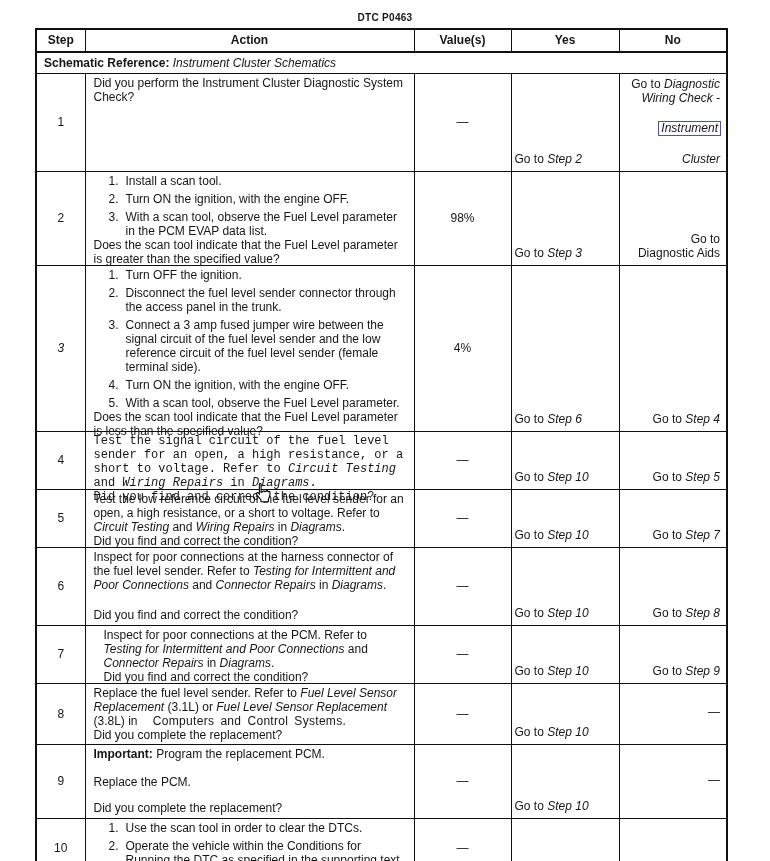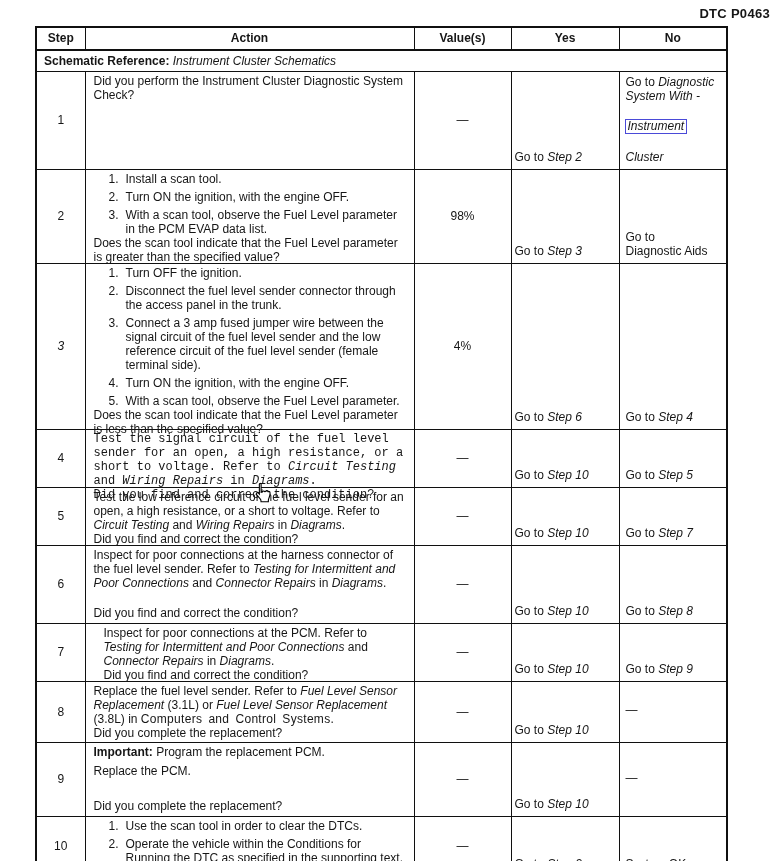--- a/index.html
+++ b/index.html
@@ -2,49 +2,49 @@
 <html><head>
 <meta charset="utf-8">
 <style>
   html,body{margin:0;padding:0;}
   body{
     width:770px;height:861px;background:#ffffff;position:relative;
     font-family:"Liberation Sans",sans-serif;color:#161616;overflow:hidden;
     -webkit-font-smoothing:antialiased;
   }
   .title{
-    text-align:right;font-weight:bold;font-size:13px;padding-top:6px;
+    text-align:center;font-weight:bold;font-size:10px;padding-top:12px;
     letter-spacing:.3px;
   }
   table.dtc{
     border-collapse:collapse;table-layout:fixed;width:691px;
     margin:5px 0 0 35px;border:2.5px solid #101010;
   }
   th,td{border:1.5px solid #101010;font-size:12px;line-height:1.17;vertical-align:top;}
   thead th{font-weight:bold;height:19px;text-align:center;vertical-align:middle;border-bottom:2px solid #101010;padding:1px 2px;}
   tr.schemrow td{height:18px;padding:1px 4px 1px 7px;vertical-align:middle;}
   td.step{text-align:center;vertical-align:middle;padding:0 2px;}
   td.action{padding:2px 6px 1px 8px;}
   .awrap{display:flex;flex-direction:column;}
   .para{margin:0;}
-  .para + .para{margin-top:5px;}
+  .para + .para{margin-top:14px;}
   .list{margin:0 0 0 10px;}
   .li{display:flex;}
   .li + .li{margin-top:4px;}
   .num{min-width:15px;text-align:right;margin-right:7px;flex:none;}
   .question{margin-top:auto;padding-bottom:1px;}
   td.value{text-align:center;vertical-align:middle;padding:0 2px;}
   td.yes{text-align:left;vertical-align:bottom;padding:2px 3px 5px;}
-  td.no{text-align:left;padding:2px 6px 5px;}
+  td.no{text-align:right;padding:2px 6px 5px;}
   td.no.va-top{vertical-align:top;padding-top:3px;}
   td.no.va-middle{vertical-align:middle;}
   td.no.va-bottom{vertical-align:bottom;}
   .it{font-style:italic;}
   .bd{font-weight:bold;}
-  .spaced{word-spacing:2.5px;letter-spacing:.3px;}
+  .spaced{word-spacing:2.5px;letter-spacing:.3px;margin-left:12px;}
   .linkbox{
     display:inline-block;border:1.5px solid #4a4ad8;padding:0 2px;
     line-height:1.05;margin:16px -1px;
   }
   .cursor{position:absolute;left:252px;top:481px;width:22px;height:24px;z-index:9;pointer-events:none;}
 </style>
 </head>
 <body>
 
 <div class="title">DTC P0463</div>
@@ -75,21 +75,21 @@
     </tr>
   <tr style="height: 52px;">
         <td class="step">1</td>
         <td class="action">
           <div class="awrap" style="height: 47px;">
             <div class="para"><span>Did you perform the Instrument Cluster Diagnostic System Check?</span></div>
           </div>
         </td>
         <td class="value">—</td>
         <td class="yes"><span><span>Go to </span><span class="it">Step 2</span></span></td>
-        <td class="no va-top"><span><span>Go to </span><span class="it">Diagnostic</span><br><span class="it">System With -</span><br><span class="it linkbox">Instrument</span><br><span class="it">Cluster</span></span></td>
+        <td class="no va-top"><span><span>Go to </span><span class="it">Diagnostic</span><br><span class="it">Wiring Check -</span><br><span class="it linkbox">Instrument</span><br><span class="it">Cluster</span></span></td>
       </tr>
       <tr style="height: 94px;">
         <td class="step">2</td>
         <td class="action">
           <div class="awrap" style="height: 89px;">
             <div class="list">
               <div class="li">
                 <span class="num">1.</span>
                 <span><span>Install a scan tool.</span></span>
               </div>

